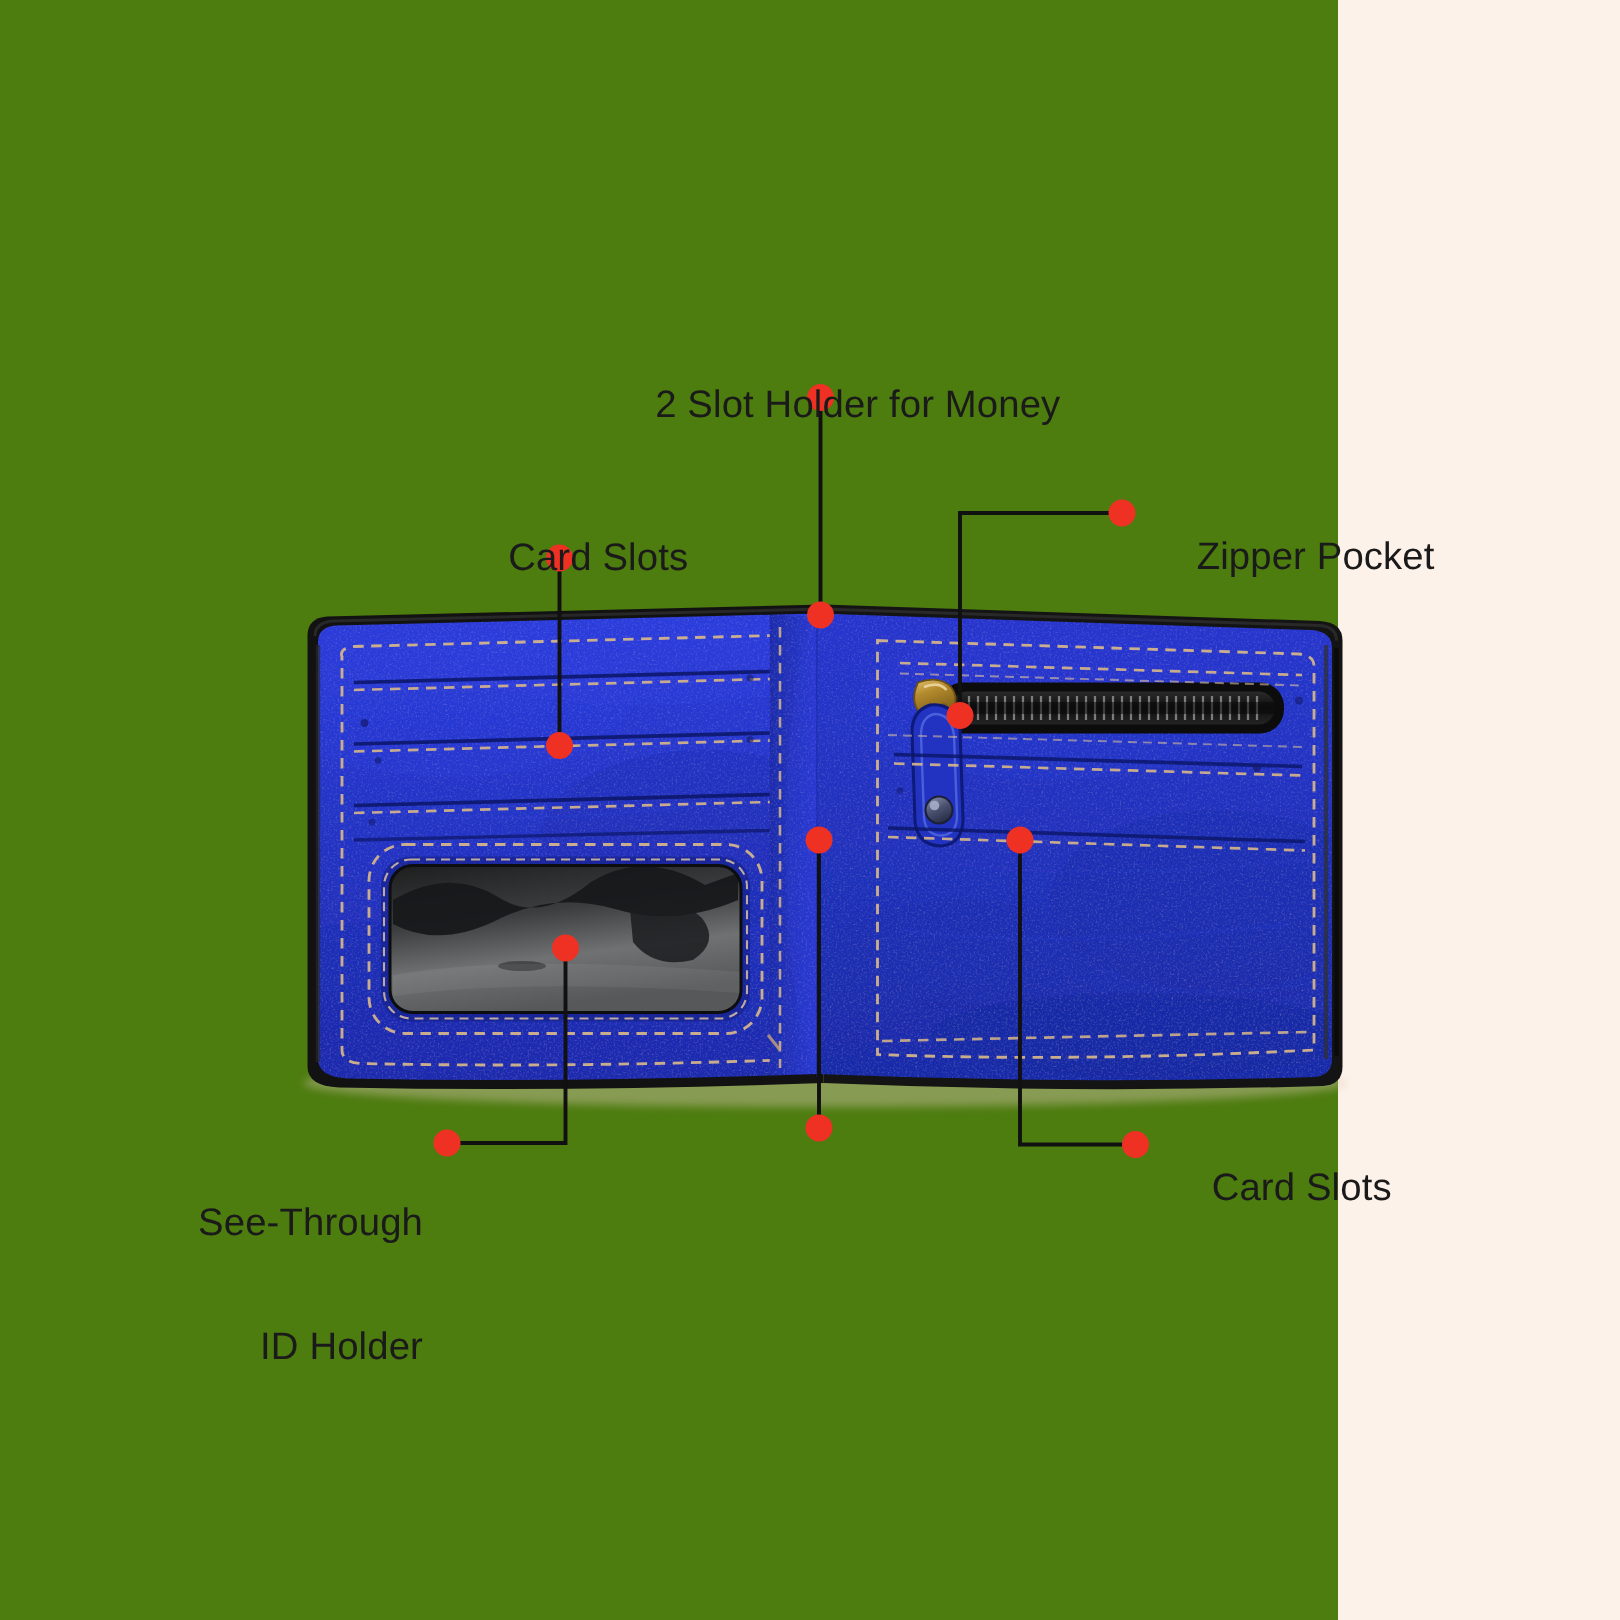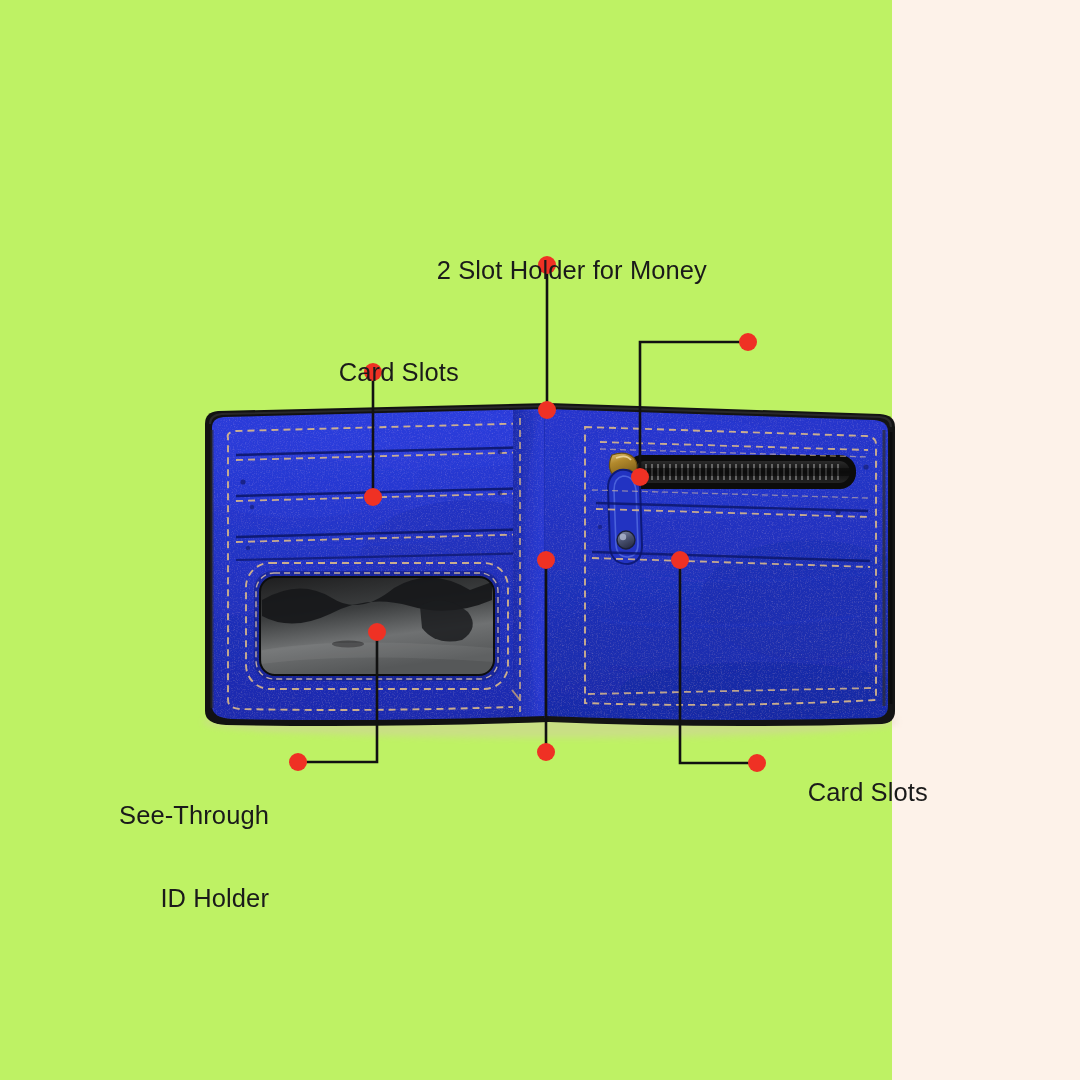--- a/index.html
+++ b/index.html
@@ -10,21 +10,21 @@
     width: 1080px;
     height: 1080px;
     background: #fdf2e9;
     font-family: "Liberation Sans", sans-serif;
     overflow: hidden;
   }
   #stage {
     position: relative;
     width: 892px;
     height: 1080px;
-    background: #bef264;
+    background: #4d7c0f;
   }
   .layer {
     position: absolute;
     left: 0;
     top: 0;
     width: 1080px;
     height: 1080px;
   }
   .callout-label {
     position: absolute;
@@ -318,22 +318,25 @@
   </svg>
 
   <div class="callout-label" style="left:408px; top:229px;">
     <span>2 Slot Holder for Money</span>
   </div>
 
   <div class="callout-label" style="left:310px; top:331px;">
     <span>Card Slots</span>
   </div>
 
-
-  <div class="callout-label lbl-left" style="left:69px; top:747px; width:200px;">
+  <div class="callout-label lbl-right" style="left:769px; top:330px;">
+    <span>Zipper Pocket</span>
+  </div>
+
+  <div class="callout-label lbl-left" style="left:82px; top:747px; width:200px;">
     <div>See-Through</div>
     <div>ID Holder</div>
   </div>
 
 
   <div class="callout-label lbl-right" style="left:779px; top:751px;">
     <span>Card Slots</span>
   </div>
 
 </div>

